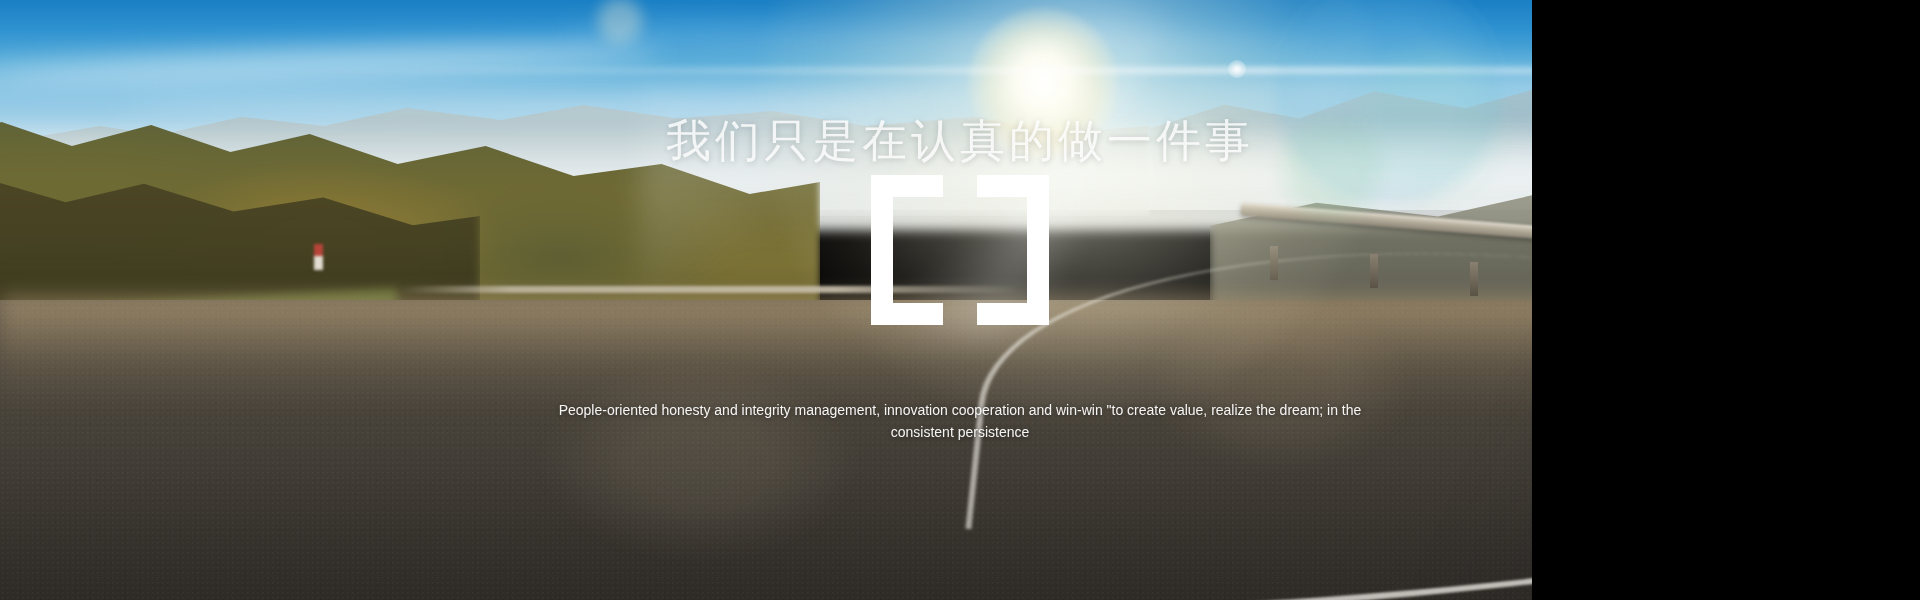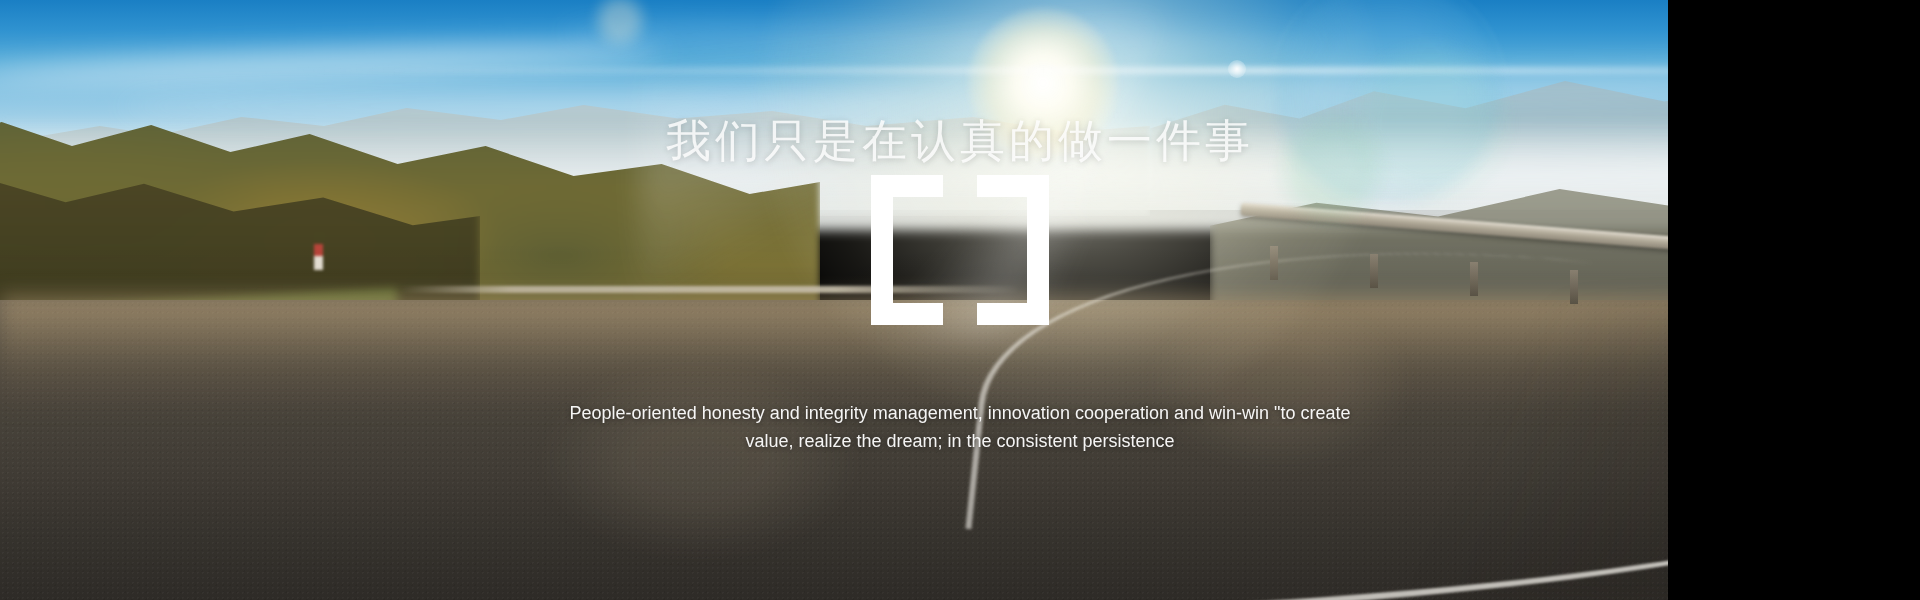--- a/index.html
+++ b/index.html
@@ -5,21 +5,21 @@
   * { margin:0; padding:0; box-sizing:border-box; }
   html, body {
     width:1920px; height:600px;
     overflow:hidden;
     background:#000;
     font-family:"Liberation Sans", sans-serif;
   }
 
   .banner {
     position:relative;
-    width:1668px; height:600px;
+    width:1532px; height:600px;
     overflow:hidden;
   }
 
   
   .sky {
     position:absolute; left:0; top:0; width:1920px; height:210px;
     background:
       linear-gradient(to bottom,
         #1a7fc4 0%,
         #2f92d0 14%,
@@ -297,21 +297,21 @@
     font-family:"Liberation Sans", sans-serif;
     text-shadow:0 2px 14px rgba(0,0,0,.28);
     white-space:nowrap;
   }
 
   .subtitle {
     position:absolute; left:50%; top:400px;
     transform:translateX(-50%);
     width:820px;
     text-align:center;
-    font-size:18px;
+    font-size:14px;
     line-height:1.55;
     color:rgba(255,255,255,.95);
     font-family:"Liberation Sans", sans-serif;
     text-shadow:0 1px 5px rgba(0,0,0,.45);
   }
 </style>
 </head>
 <body>
 
 <div class="banner">

